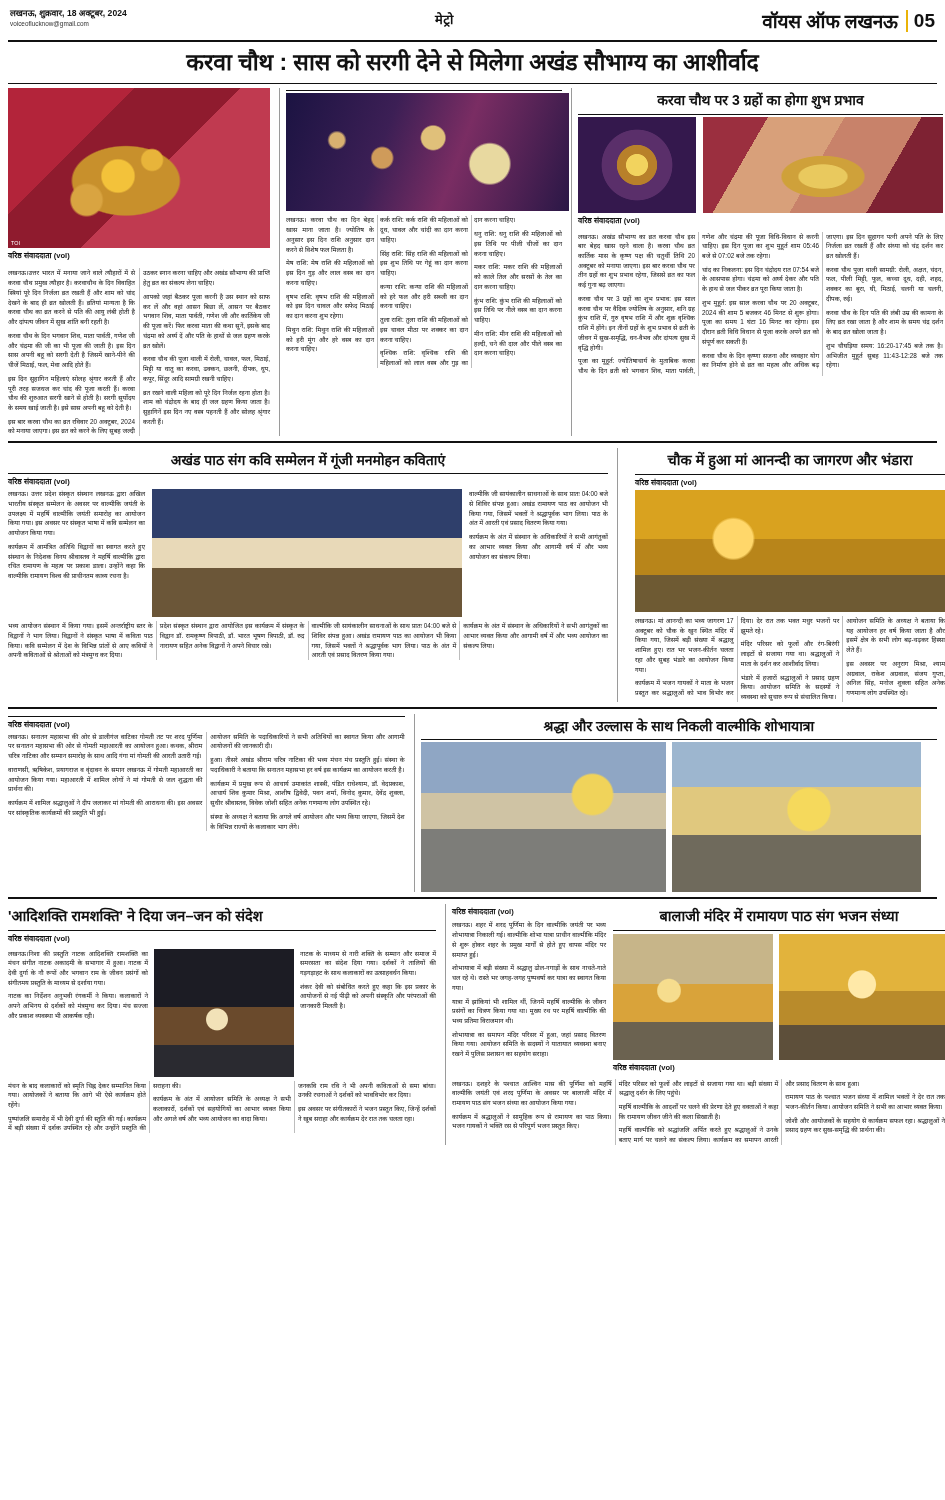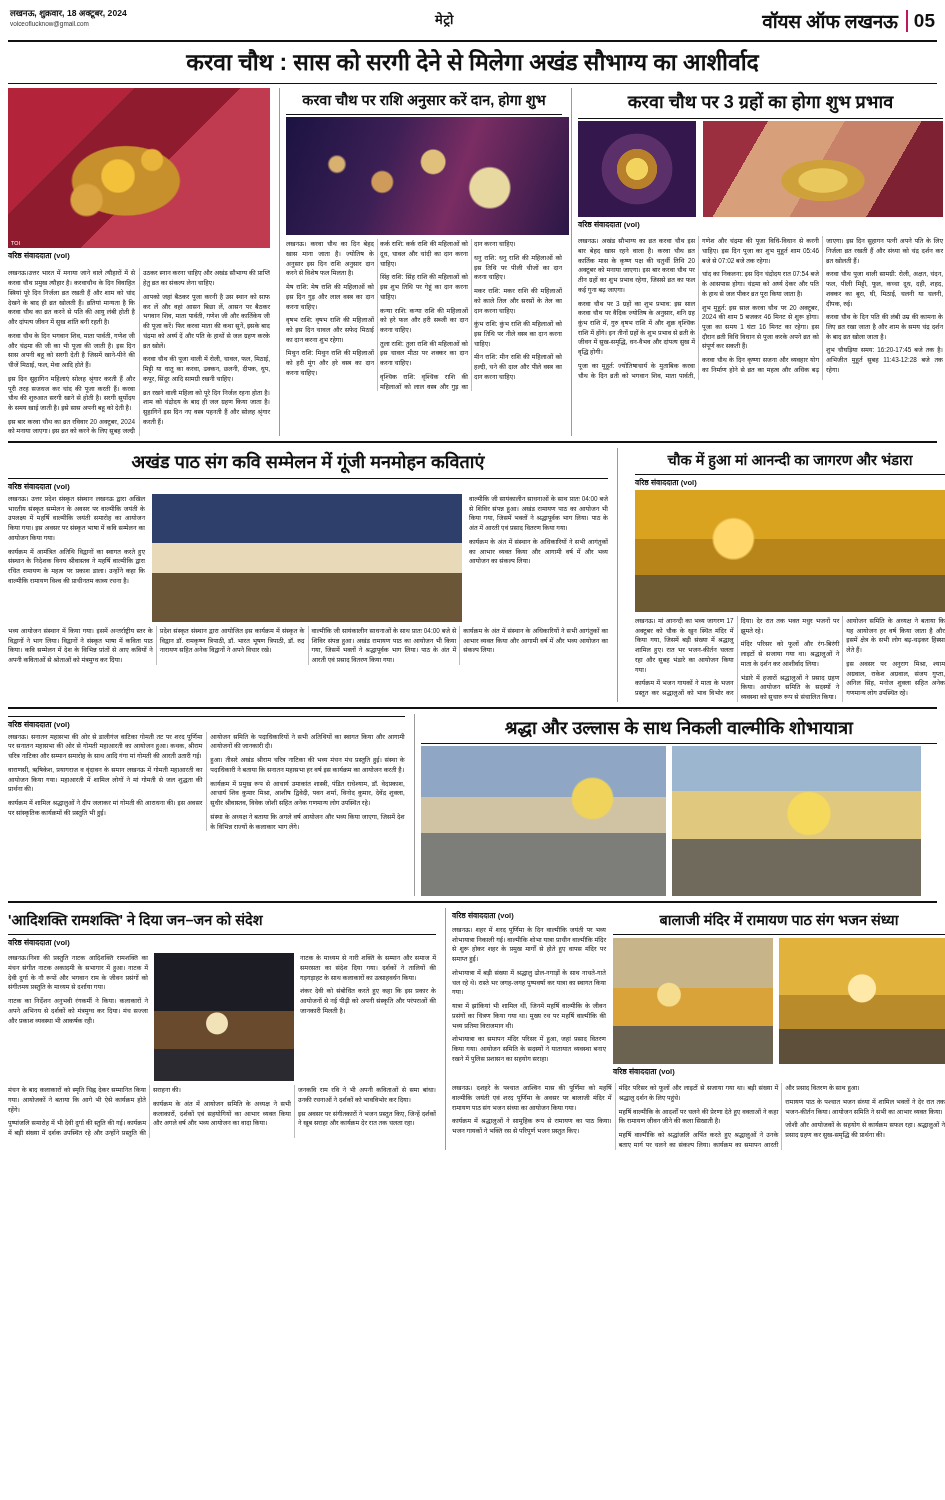--- a/index.html
+++ b/index.html
@@ -14,31 +14,31 @@
   .page { width:945px; height:1500px; padding:6px 8px 4px 8px; position:relative; }
 
   
   .masthead { display:flex; align-items:flex-start; justify-content:space-between; padding:2px 2px 4px 2px; }
   .mh-left { font-size:8.2px; line-height:1.35; color:#111; }
   .mh-left .date { font-weight:bold; font-size:8.6px; }
   .mh-left .mail { font-size:6.4px; color:#333; }
   .mh-center { font-size:13px; font-weight:bold; letter-spacing:.5px; padding-top:2px; }
   .mh-right { display:flex; align-items:center; gap:8px; }
   .mh-right .brand { font-size:19px; font-weight:bold; letter-spacing:-0.2px; }
-  .mh-right .pg { font-size:19px; font-weight:bold; border-left:2px solid #be185d; padding-left:6px; }
+  .mh-right .pg { font-size:19px; font-weight:bold; border-left:2px solid #eab308; padding-left:6px; }
   .rule { height:2px; background:#111; margin:2px 0 0 0; }
   .rule.thin { height:1px; background:#111; }
 
   
   .banner-head {
     text-align:center; font-size:23px; font-weight:bold; letter-spacing:-0.1px;
     padding:7px 0 6px 0; line-height:1.15;
   }
   .sec-head {
-    font-size:18px; font-weight:bold; text-align:center; padding:4px 0 3px 0; line-height:1.15;
+    font-size:14px; font-weight:bold; text-align:center; padding:4px 0 3px 0; line-height:1.15;
   }
   .sec-head.sm { font-size:14.5px; }
   .sec-head.left { text-align:left; }
 
   .byline { font-size:7.6px; font-weight:bold; padding:2px 0 3px 0; }
 
   
   .col-text { font-size:6.4px; line-height:1.52; text-align:justify; color:#151515; hyphens:auto; }
   .col-text p { margin:0 0 4px 0; }
 
@@ -195,21 +195,20 @@
         <p>करवा चौथ के दिन भगवान शिव, माता पार्वती, गणेश जी और चंद्रमा की जी का भी पूजा की जाती है। इस दिन सास अपनी बहू को सरगी देती है जिसमें खाने-पीने की चीजें मिठाई, फल, मेवा आदि होते हैं।</p>
         <p>इस दिन सुहागिन महिलाएं सोलह श्रृंगार करती हैं और पूरी तरह सजधज कर चांद की पूजा करती हैं। करवा चौथ की शुरुआत सरगी खाने से होती है। सरगी सूर्योदय के समय खाई जाती है। इसे सास अपनी बहू को देती है।</p>
         <p>इस बार करवा चौथ का व्रत रविवार 20 अक्टूबर, 2024 को मनाया जाएगा। इस व्रत को करने के लिए सुबह जल्दी उठकर स्नान करना चाहिए और अखंड सौभाग्य की प्राप्ति हेतु व्रत का संकल्प लेना चाहिए।</p>
         <p>आपको जहां बैठकर पूजा करनी है उस स्थान को साफ कर लें और वहां आसन बिछा लें, आसन पर बैठकर भगवान शिव, माता पार्वती, गणेश जी और कार्तिकेय जी की पूजा करें। फिर करवा माता की कथा सुनें, इसके बाद चंद्रमा को अर्घ्य दें और पति के हाथों से जल ग्रहण करके व्रत खोलें।</p>
         <p>करवा चौथ की पूजा थाली में रोली, चावल, फल, मिठाई, मिट्टी या धातु का करवा, ढक्कन, छलनी, दीपक, धूप, कपूर, सिंदूर आदि सामग्री रखनी चाहिए।</p>
         <p>व्रत रखने वाली महिला को पूरे दिन निर्जल रहना होता है। शाम को चंद्रोदय के बाद ही जल ग्रहण किया जाता है। सुहागिनें इस दिन नए वस्त्र पहनती हैं और सोलह श्रृंगार करती हैं।</p>
       </div>
     </div>
 
     <div class="s1-mid col vline" style="padding-left:6px;">
-      <div class="sec-head sm">करवा चौथ पर राशि अनुसार करें दान, होगा शुभ</div>
       <div class="rule thin"></div>
       <div class="photo ph-space"></div>
       <div class="col-text txt">
         <p>लखनऊ। करवा चौथ का दिन बेहद खास माना जाता है। ज्योतिष के अनुसार इस दिन राशि अनुसार दान करने से विशेष फल मिलता है।</p>
         <p>मेष राशि: मेष राशि की महिलाओं को इस दिन गुड़ और लाल वस्त्र का दान करना चाहिए।</p>
         <p>वृषभ राशि: वृषभ राशि की महिलाओं को इस दिन चावल और सफेद मिठाई का दान करना शुभ रहेगा।</p>
         <p>मिथुन राशि: मिथुन राशि की महिलाओं को हरी मूंग और हरे वस्त्र का दान करना चाहिए।</p>
         <p>कर्क राशि: कर्क राशि की महिलाओं को दूध, चावल और चांदी का दान करना चाहिए।</p>
         <p>सिंह राशि: सिंह राशि की महिलाओं को इस शुभ तिथि पर गेहूं का दान करना चाहिए।</p>
         <p>कन्या राशि: कन्या राशि की महिलाओं को हरे फल और हरी सब्जी का दान करना चाहिए।</p>

